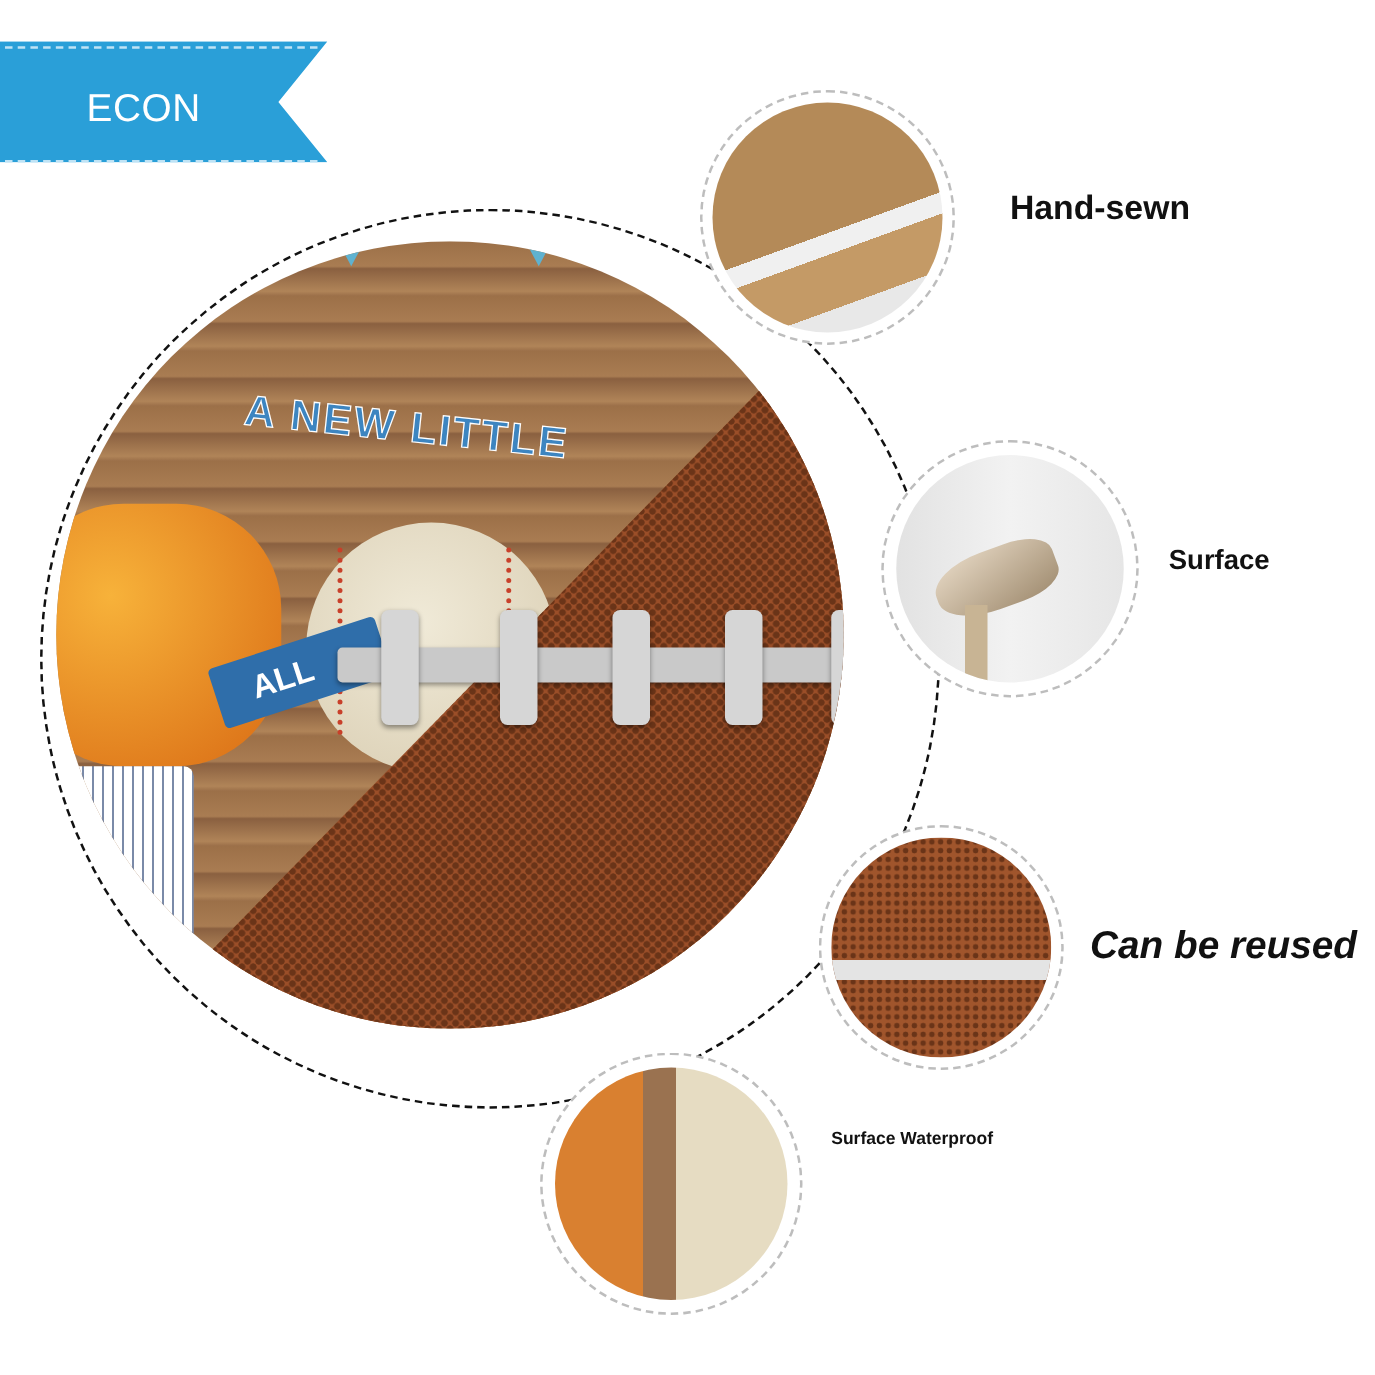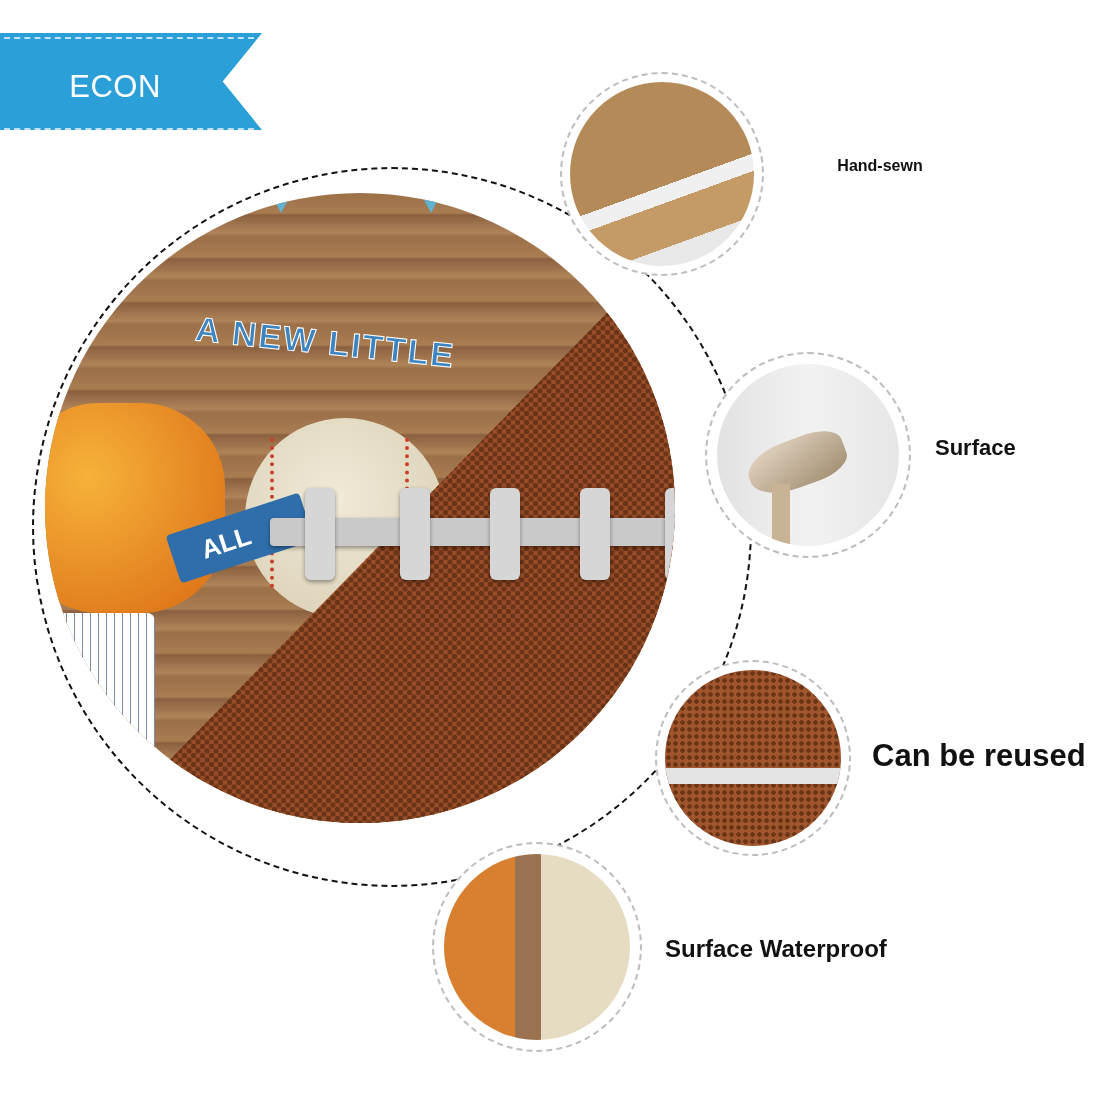--- a/index.html
+++ b/index.html
@@ -61,35 +61,35 @@
   <div class="lace" style="left:260px;"></div>
   <div class="lace" style="left:355px;"></div>
   <div class="lace" style="left:445px;"></div>
   <div class="lace" style="left:535px;"></div>
   <div class="lace" style="left:620px;"></div>
 </div>
 
 <div class="abs sc-dash" style="left:560px;top:72px;width:204px;height:204px;">
   <div class="abs sc" style="left:8px;top:8px;width:184px;height:184px;background:linear-gradient(160deg,#b48a58 0 55%,#f0f0f0 55% 62%,#c49a66 62% 80%,#e8e8e8 80%);"></div>
 </div>
-<div class="abs label" style="left:780px;top:145px;width:200px;text-align:center;font-size:16px;line-height:42px;">
+<div class="abs label" style="left:780px;top:145px;width:200px;text-align:center;font-size:27px;line-height:42px;">
   <div>Hand-sewn</div>
 </div>
 
 <div class="abs sc-dash" style="left:705px;top:352px;width:206px;height:206px;">
   <div class="abs sc" style="left:10px;top:10px;width:182px;height:182px;background:linear-gradient(90deg,#e2e2e2,#f2f2f2,#e6e6e6);">
     <div class="abs" style="left:30px;top:75px;width:100px;height:48px;border-radius:45% 35% 35% 45%;background:linear-gradient(160deg,#e6d8c4,#a08c70);transform:rotate(-20deg);"></div>
     <div class="abs" style="left:55px;top:120px;width:18px;height:80px;background:#c8b494;"></div>
   </div>
 </div>
 <div class="abs label" style="left:935px;top:435px;font-size:22px;">Surface</div>
 
 <div class="abs sc-dash" style="left:655px;top:660px;width:196px;height:196px;">
   <div class="abs sc" style="left:8px;top:8px;width:176px;height:176px;background:radial-gradient(circle,#6a3418 2px,transparent 2.5px) 0 0/7px 7px,#a0552c;">
     <div class="abs" style="left:0;top:98px;width:176px;height:16px;background:#e4e4e4;"></div>
   </div>
 </div>
-<div class="abs label" style="left:872px;top:738px;font-size:31px;">Can be reused</div>
+<div class="abs label" style="left:872px;top:738px;font-size:31px;font-style:italic;">Can be reused</div>
 
 <div class="abs sc-dash" style="left:432px;top:842px;width:210px;height:210px;">
   <div class="abs sc" style="left:10px;top:10px;width:186px;height:186px;background:linear-gradient(90deg,#d98030 0 38%,#9a7250 38% 52%,#e6dcc2 52%);"></div>
 </div>
-<div class="abs label" style="left:665px;top:935px;font-size:24px;">Surface  Waterproof</div>
+<div class="abs label" style="left:665px;top:902px;font-size:14px;">Surface  Waterproof</div>
 
 </body></html>

